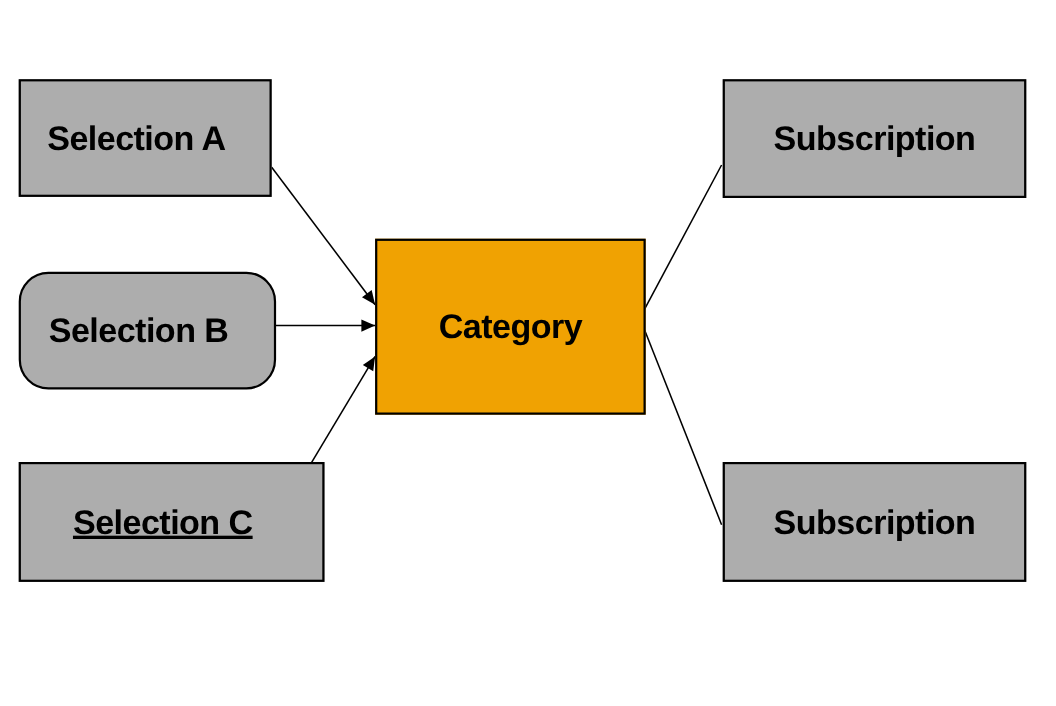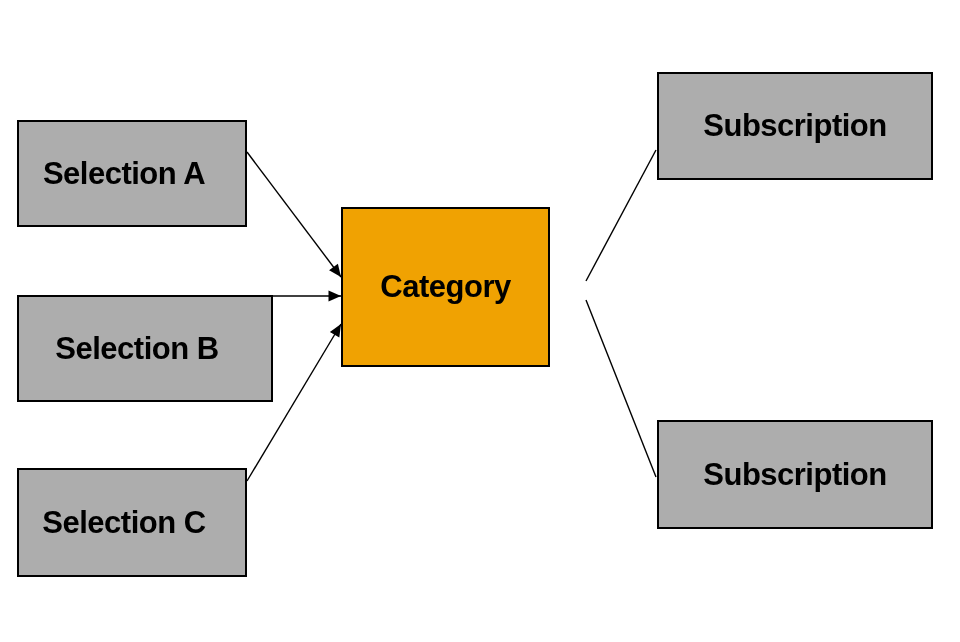--- a/index.html
+++ b/index.html
@@ -38,26 +38,26 @@
     text-align: center;
     color: #000000;
     font-weight: bold;
     font-size: 31px;
     line-height: 1.2;
     letter-spacing: -0.5px;
   }
   .node.gray   { background: var(--node-fill, #adadad); }
   .node.accent { background: var(--accent-fill, #f0a202); }
   
-  .node.shift-left { padding-right: 16px; margin-top: 48px; }
+  .node.shift-left { padding-right: 16px; }
 
   #node-selection-a { left: 17px;  top: 72px;  width: 230px; height: 107px; }
-  #node-selection-b { left: 17px;  top: 247px; width: 256px; height: 107px; }
-  #node-selection-c { left: 17px;  top: 420px; width: 230px; height: 109px; }
-  #node-category    { left: 341px; top: 207px; width: 209px; height: 160px; text-align: center; }
+  #node-selection-b { left: 17px;  top: 247px; width: 234px; height: 107px; border-radius: 27px; }
+  #node-selection-c { left: 17px;  top: 420px; width: 278px; height: 109px; text-decoration: underline; }
+  #node-category    { left: 341px; top: 217px; width: 246px; height: 160px; text-align: center; }
   #node-subscription-email { left: 657px; top: 72px;  width: 276px; height: 108px; }
   #node-subscription-sms   { left: 657px; top: 420px; width: 276px; height: 109px; }
 
   .label { display: block; }
 </style>
 </head>
 <body>
 
 <div class="canvas">
 

